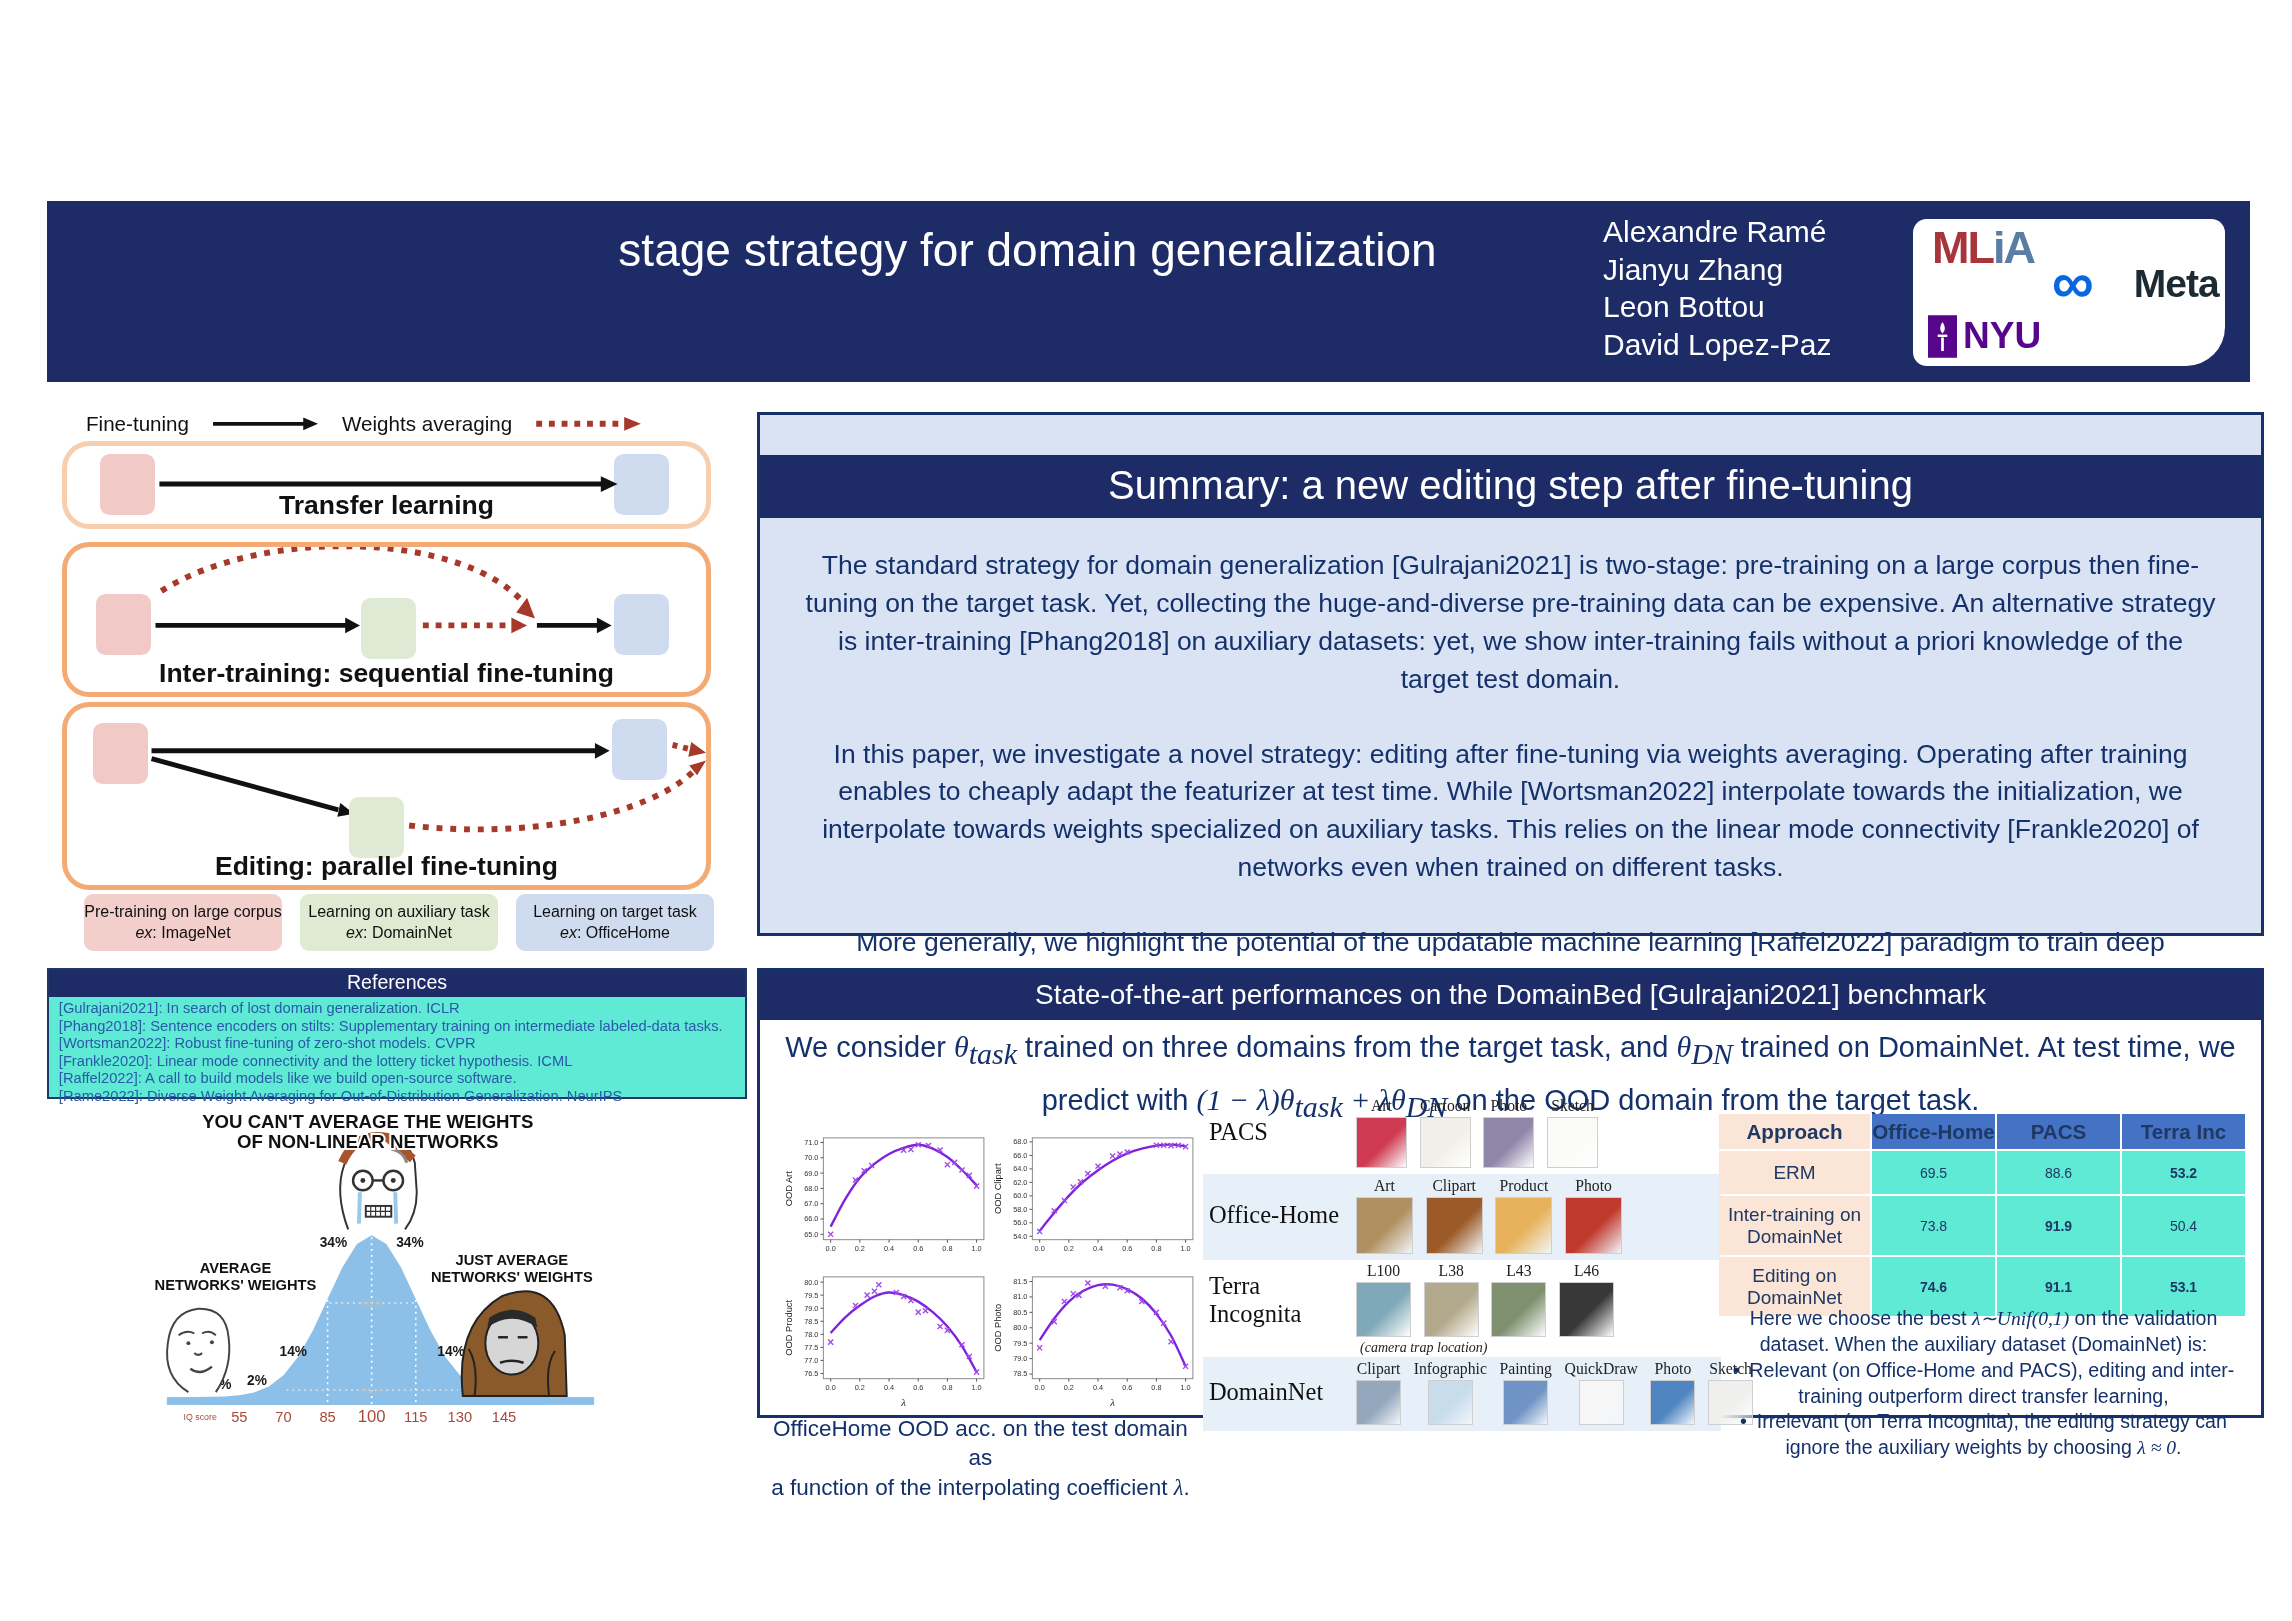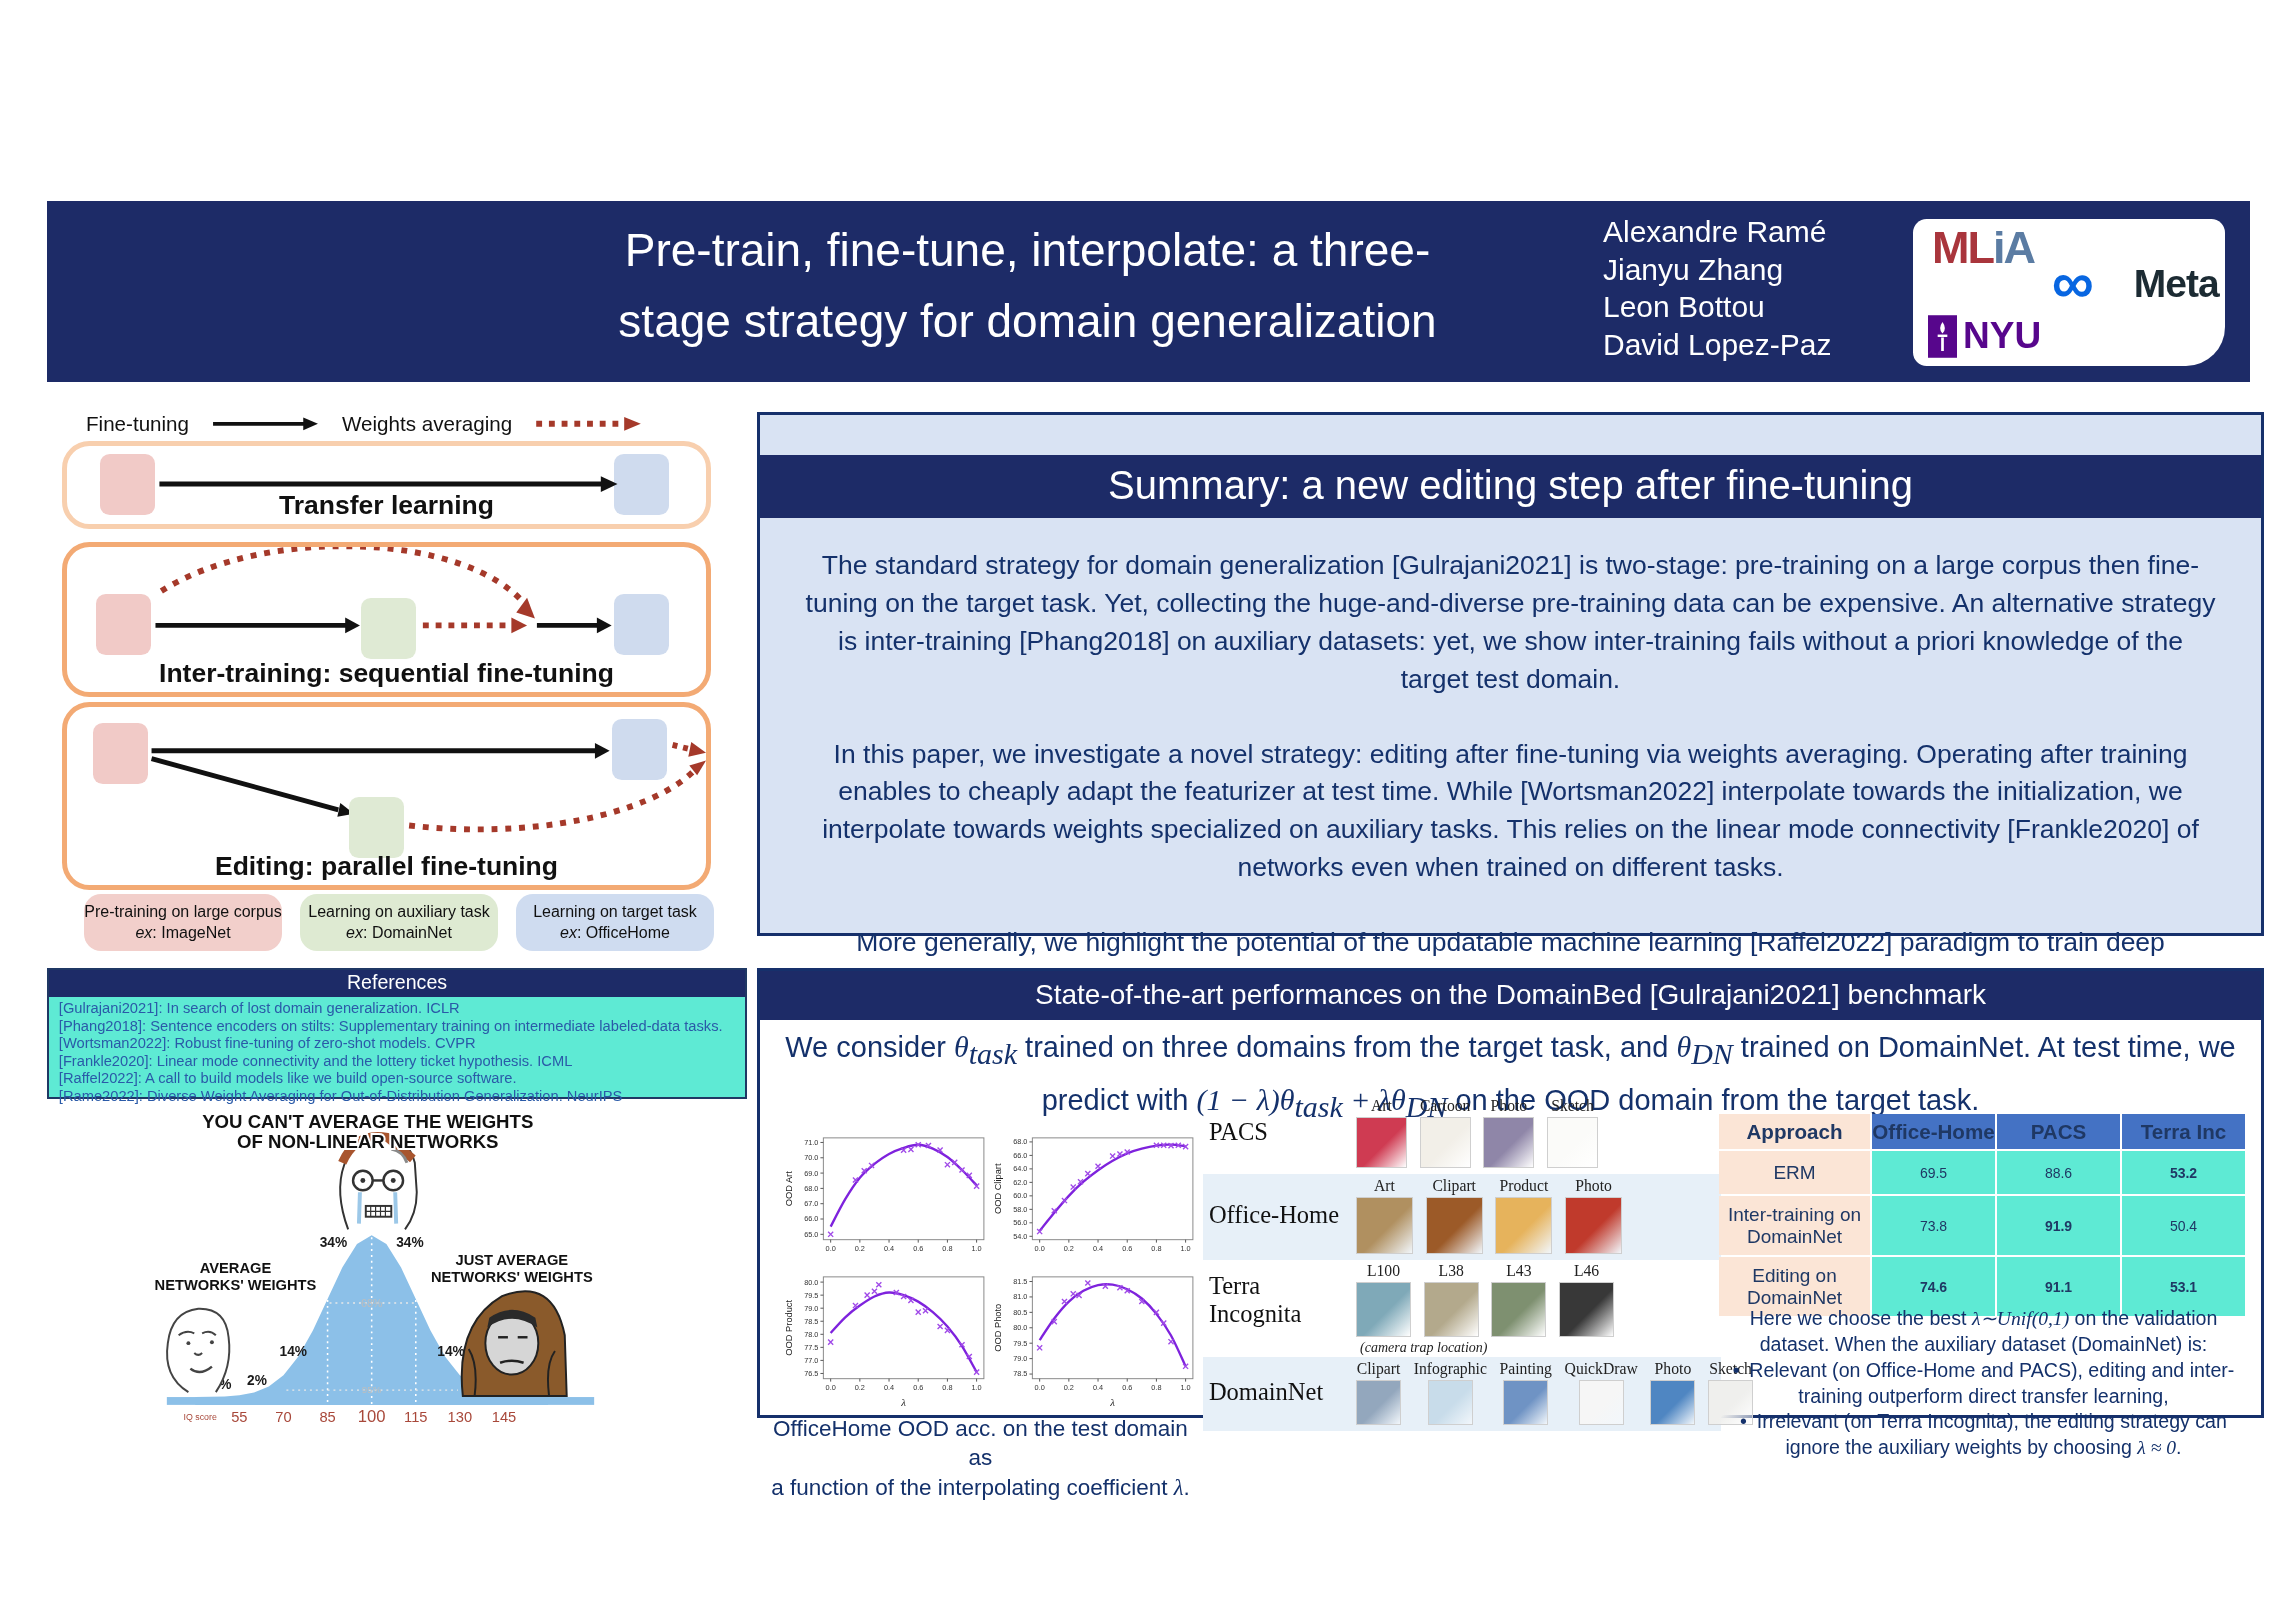--- a/index.html
+++ b/index.html
@@ -27,21 +27,21 @@
 
   
   .legend-row { left:86px; top:412px; display:flex; align-items:center; gap:23.5px; font-size:20.6px; color:#111; }
   .stage-box { left:62px; width:649px; background:#fff; border-radius:27.4px; }
   .stage-label { position:absolute; left:0; right:0; bottom:2.9px; text-align:center; font-weight:bold; font-size:26.5px; color:#111; }
   .sq { position:absolute; width:55px; height:61px; border-radius:9.8px; }
   .sq-pink  { background:#f1cac7; }
   .sq-green { background:#dfead4; }
   .sq-blue  { background:#cfdbee; }
   .box-svg { position:absolute; inset:0; width:100%; height:100%; }
-  .swatch { top:894px; height:57px; border-radius:17px; text-align:center; font-size:16px; color:#111; line-height:1.35; padding-top:6.9px; }
+  .swatch { top:894px; height:57px; border-radius:9px; text-align:center; font-size:16px; color:#111; line-height:1.35; padding-top:6.9px; }
 
   
   .ref-box { left:47px; top:968px; width:700px; height:131px; border:2.9px solid #1f3864; background:#5eead4; }
   .ref-head { background:#1d2b67; color:#fff; text-align:center; font-size:19.6px; height:26.5px; line-height:25.5px; }
   .ref-body { padding:3.9px 9.8px; font-size:14.7px; color:#2a5aa8; line-height:1.19; }
 
   
   .meme { left:110px; top:1104px; width:541px; height:345px; }
 
   
@@ -76,21 +76,20 @@
   .results-table .b { font-weight:bold; }
   .notes { position:absolute; left:951px; top:286px; width:545px; font-size:19.6px; color:#14316b; text-align:center; line-height:1.32; }
   .notes .bullet { display:block; }
   .notes .dot { display:inline-block; margin-right:9.8px; }
 </style>
 </head>
 <body>
 
 <div class="abs header-band">
   <div class="abs poster-title">
-    <div>Pre-train, fine-tune, interpolate: a three-</div>
     <div>stage strategy for domain generalization</div>
   </div>
   <div class="abs authors">
     <div>Alexandre Ramé</div>
     <div>Jianyu Zhang</div>
     <div>Leon Bottou</div>
     <div>David Lopez-Paz</div>
   </div>
   <div class="abs logos-box">
     <div class="abs mlia"><span class="ml">ML</span><span class="ia">iA</span></div>

